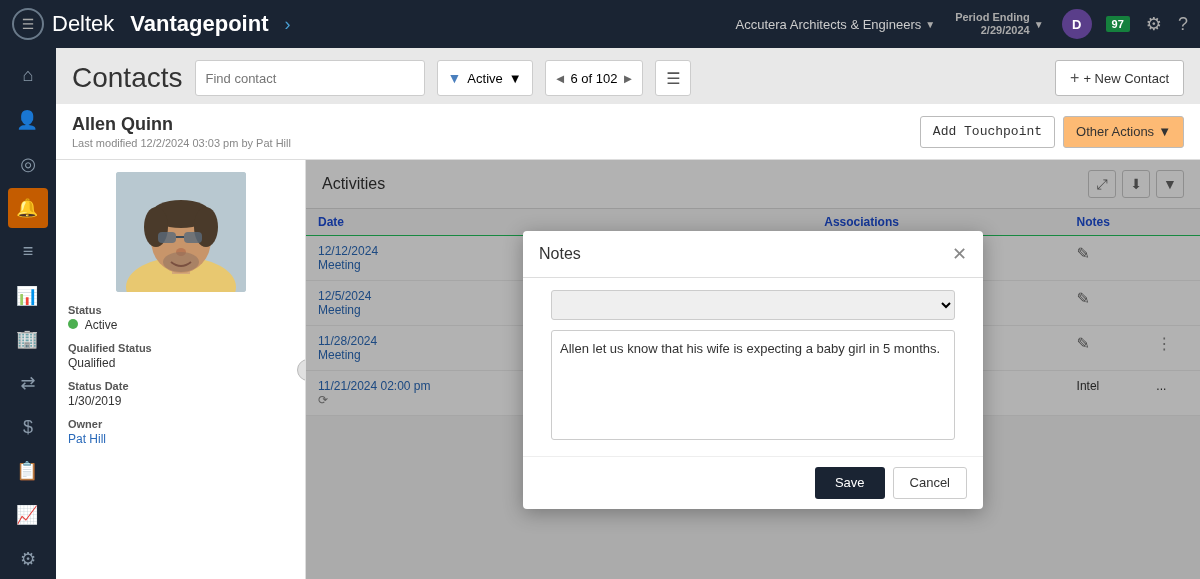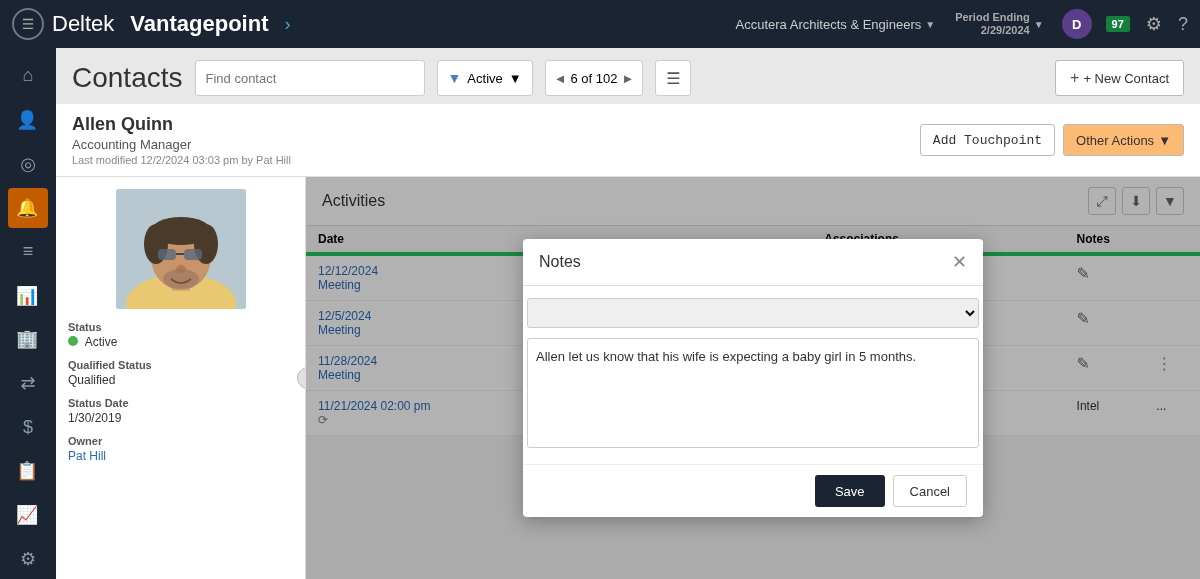--- a/index.html
+++ b/index.html
@@ -324,23 +324,23 @@
     .act-table {
       width: 100%;
       border-collapse: collapse;
       background: white;
     }
     .act-table th {
       padding: 6px 12px;
       text-align: left;
       font-size: 12px;
       font-weight: 600;
-      color: #000000;
+      color: #1d4ed8;
       background: #f8f8f8;
-      border-bottom: 4px solid #22c55e;
+      border-bottom: 1px solid #22c55e;
     }
     .act-table td {
       padding: 8px 12px;
       font-size: 12px;
       color: #333;
       border-bottom: 1px solid #eee;
       vertical-align: top;
     }
     .act-table .link { color: #2a6aba; cursor: pointer; display: block; }
     .act-table .assoc-link { color: #2a6aba; cursor: pointer; }
@@ -366,21 +366,21 @@
       border-bottom: 1px solid #ddd;
       display: flex; align-items: center; justify-content: space-between;
       font-size: 16px; font-weight: 400; color: #333;
     }
     .modal-close {
       cursor: pointer;
       color: #888;
       font-size: 18px;
     }
     .modal-body {
-      padding: 12px 4px;
+      padding: 12px 28px;
     }
     .modal-dropdown {
       width: 100%;
       height: 30px;
       border: 1px solid #ccc;
       border-radius: 3px;
       margin-bottom: 10px;
       padding: 0 8px;
       font-size: 13px;
     }
@@ -493,21 +493,20 @@
       <div class="page-header-spacer"></div>
       <button class="new-contact-btn">
         <span class="plus">+</span>
         <span>+ New Contact</span>
       </button>
     </div>
 
     <div class="contact-section">
       <div class="contact-info">
         <h2>Allen Quinn</h2>
-        <div class="role">Accounting Manager</div>
         <div class="modified">Last modified 12/2/2024 03:03 pm by Pat Hill</div>
       </div>
       <div class="contact-actions">
         <button class="add-touchpoint-btn">Add Touchpoint</button>
         <button class="other-actions-btn">
           <span>Other Actions</span>
           <span>▼</span>
         </button>
       </div>
     </div>

